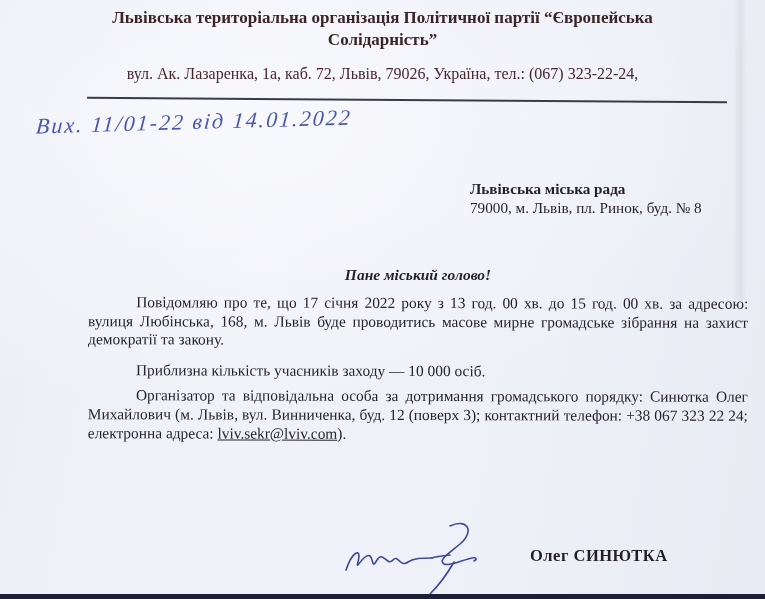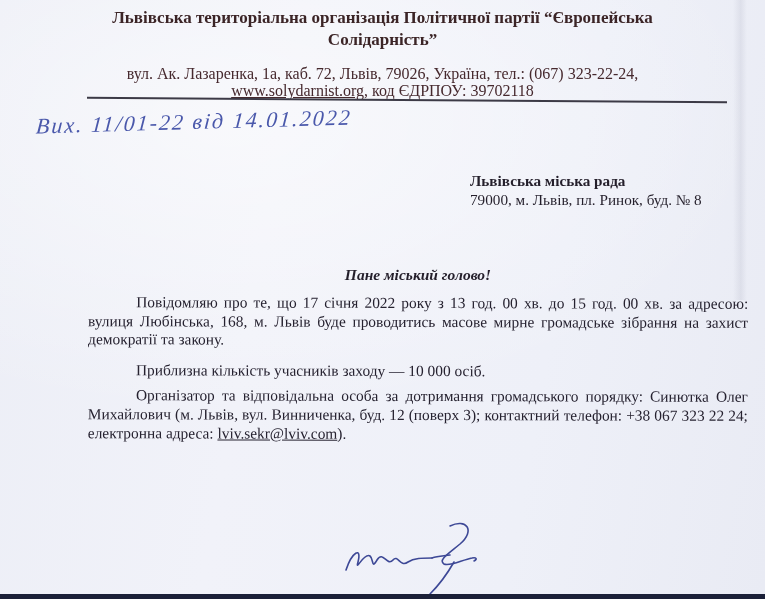--- a/index.html
+++ b/index.html
@@ -59,21 +59,21 @@
     font-size: 22px;
     font-style: italic;
     letter-spacing: 2px;
     color: #4a58ab;
     transform: rotate(-1.6deg) skewX(-6deg);
     white-space: nowrap;
   }
   .recipient {
     position: absolute;
     left: 470px;
-    top: 172px;
+    top: 180px;
     font-size: 15.2px;
     line-height: 18.8px;
     color: #241f2b;
   }
   .recipient .b { font-weight: bold; }
   .salutation {
     position: absolute;
     left: 88px;
     width: 660px;
     top: 266px;
@@ -124,21 +124,20 @@
 </style>
 </head>
 <body>
 
 <div class="page">
 
   <div class="letterhead">
     <div class="org-name">Львівська територіальна організація Політичної партії “Європейська Солідарність”</div>
     <div class="lh-address">
       <div>вул. Ак. Лазаренка, 1а, каб. 72, Львів, 79026, Україна, тел.: (067) 323-22-24,</div>
-      <div><span class="u">www.solydarnist.org</span><span>, код ЄДРПОУ: 39702118</span></div>
     </div>
   </div>
 
   <div class="rule"></div>
 
   <div class="handnote">Вих. 11/01-22  від 14.01.2022</div>
 
   <div class="recipient">
     <div class="b">Львівська міська рада</div>
     <div>79000, м. Львів, пл. Ринок, буд. № 8</div>
@@ -154,16 +153,17 @@
 
   <svg class="sig-scrawl" viewBox="0 0 160 78" xmlns="http://www.w3.org/2000/svg">
     <g fill="none" stroke="#3d4896" stroke-width="1.6" stroke-linecap="round">
       <path d="M8,52 C14,34 24,28 20,44 C17,55 26,34 32,38 C36,41 33,52 39,42 C45,32 49,49 55,42 C60,36 62,50 70,44 C76,40 84,40 94,40"></path>
       <path d="M94,40 C100,38 106,38 112,37"></path>
       <path d="M112,8 C128,0 138,12 122,26 C110,36 100,42 106,46 C111,49 124,42 134,40 C138,39 140,41 136,43"></path>
       <path d="M116,44 C108,58 98,70 92,76"></path>
     </g>
   </svg>
 
+  <div class="signer-name">Олег СИНЮТКА</div>
 
   <div class="bottom-edge"></div>
 
 </div>
 
 </body></html>

